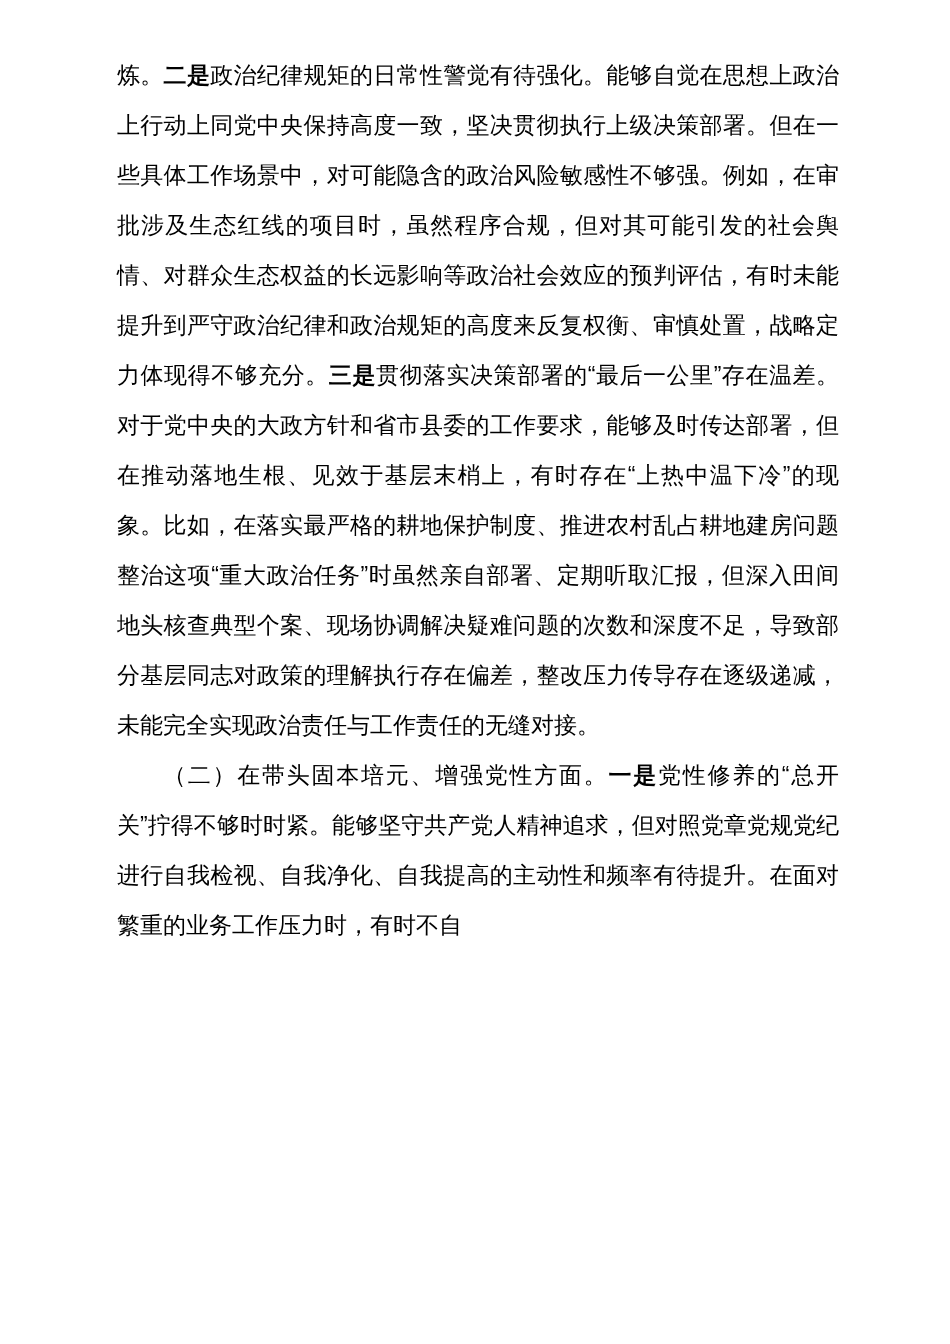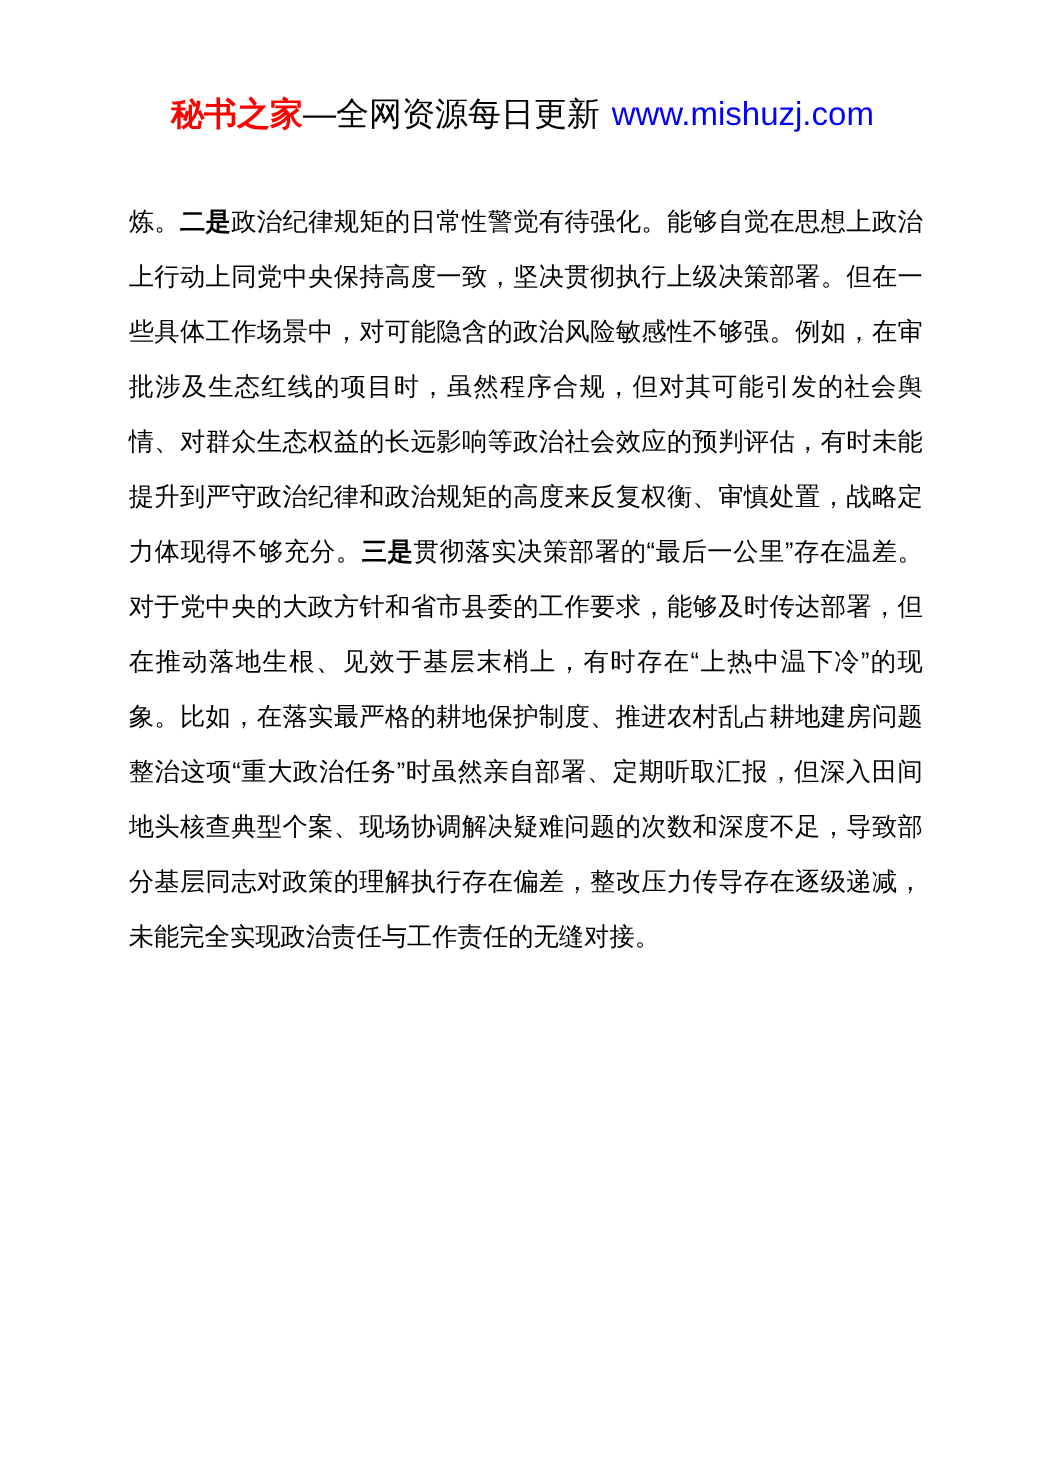--- a/index.html
+++ b/index.html
@@ -56,24 +56,22 @@
   }
   .doc-body b {
     font-weight: bold;
   }
 </style>
 </head>
 <body>
 
 <div class="page">
 
-  <div class="site-header">
-    <span class="brand">秘书之家</span><span class="tagline">—全网资源每日更新</span><span class="url">www.mishuzj.com</span>
-  </div>
 
   <div class="doc-body">
 
     <p><span>炼。</span><b>二是</b><span>政治纪律规矩的日常性警觉有待强化。能够自觉在思想上政治上行动上同党中央保持高度一致，坚决贯彻执行上级决策部署。但在一些具体工作场景中，对可能隐含的政治风险敏感性不够强。例如，在审批涉及生态红线的项目时，虽然程序合规，但对其可能引发的社会舆情、对群众生态权益的长远影响等政治社会效应的预判评估，有时未能提升到严守政治纪律和政治规矩的高度来反复权衡、审慎处置，战略定力体现得不够充分。</span><b>三是</b><span>贯彻落实决策部署的“最后一公里”存在温差。对于党中央的大政方针和省市县委的工作要求，能够及时传达部署，但在推动落地生根、见效于基层末梢上，有时存在“上热中温下冷”的现象。比如，在落实最严格的耕地保护制度、推进农村乱占耕地建房问题整治这项“重大政治任务”时虽然亲自部署、定期听取汇报，但深入田间地头核查典型个案、现场协调解决疑难问题的次数和深度不足，导致部分基层同志对政策的理解执行存在偏差，整改压力传导存在逐级递减，未能完全实现政治责任与工作责任的无缝对接。</span></p>
 
+    <p class="indented"><span>（二）在带头固本培元、增强党性方面。</span><b>一是</b><span>党性修养的“总开关”拧得不够时时紧。能够坚守共产党人精神追求，但对照党章党规党纪进行自我检视、自我净化、自我提高的主动性和频率有待提升。在面对繁重的业务工作压力时，有时不自</span></p>
 
   </div>
 
 </div>
 
 </body></html>

